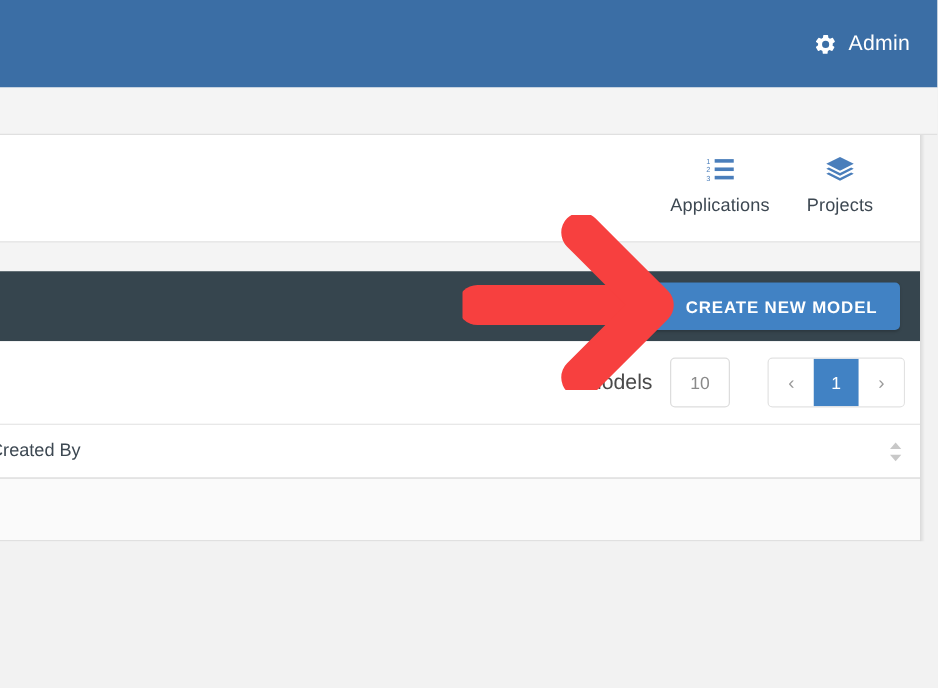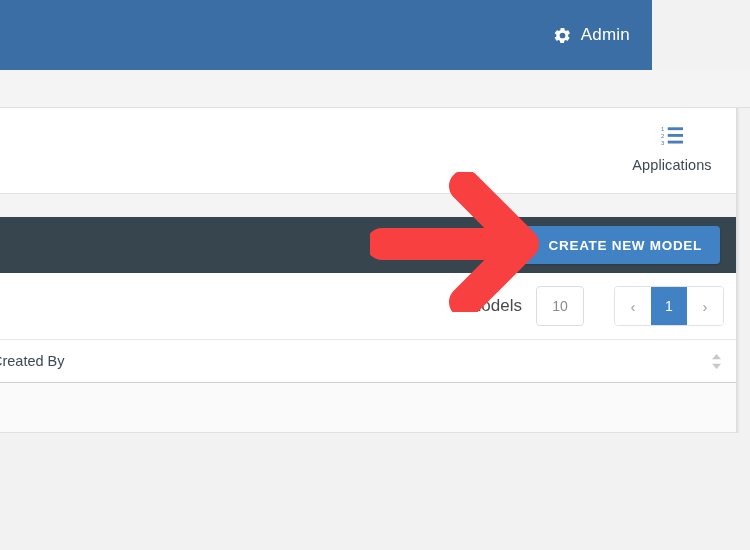--- a/index.html
+++ b/index.html
@@ -18,21 +18,21 @@
   #app {
     position: relative;
     width: 750px;
     height: 550px;
   }
 
   
   .topbar {
     position: absolute;
     left: 0; top: 0;
-    width: 652px; height: 70px;
+    width: 750px; height: 70px;
     background: #3b6ea5;
     display: flex;
     align-items: center;
     justify-content: flex-end;
     box-sizing: border-box;
     padding-right: 22px;
   }
   .topbar-item {
     display: flex;
     align-items: center;
@@ -287,20 +287,30 @@
             <text x="0" y="13.6" font-size="6.2" fill="#4a7ebb" font-family="Liberation Sans, sans-serif">2</text>
             <text x="0" y="20.6" font-size="6.2" fill="#4a7ebb" font-family="Liberation Sans, sans-serif">3</text>
             <rect x="7" y="2.4" width="16" height="3" fill="#4a7ebb"></rect>
             <rect x="7" y="9.4" width="16" height="3" fill="#4a7ebb"></rect>
             <rect x="7" y="16.4" width="16" height="3" fill="#4a7ebb"></rect>
           </svg>
         </span>
         <span class="label">Applications</span>
       </div>
 
+      <div class="navicon">
+        <span class="glyph">
+          <svg width="24" height="22" viewBox="0 0 24 22" aria-hidden="true">
+            <path fill="#4a7ebb" d="M12 1.5 23 7l-11 5.5L1 7z"></path>
+            <path fill="#4a7ebb" d="M12 14.3 3.1 9.9 1 11l11 5.5L23 11l-2.1-1.1z"></path>
+            <path fill="#4a7ebb" d="M12 18.3 3.1 13.9 1 15l11 5.5L23 15l-2.1-1.1z"></path>
+          </svg>
+        </span>
+        <span class="label">Projects</span>
+      </div>
 
     </div>
   </div>
 
   <div class="gapstrip"></div>
 
   <div class="darkbar">
     <button class="btn-primary">
       <span class="plus">+</span>
       <span>CREATE NEW MODEL</span>

